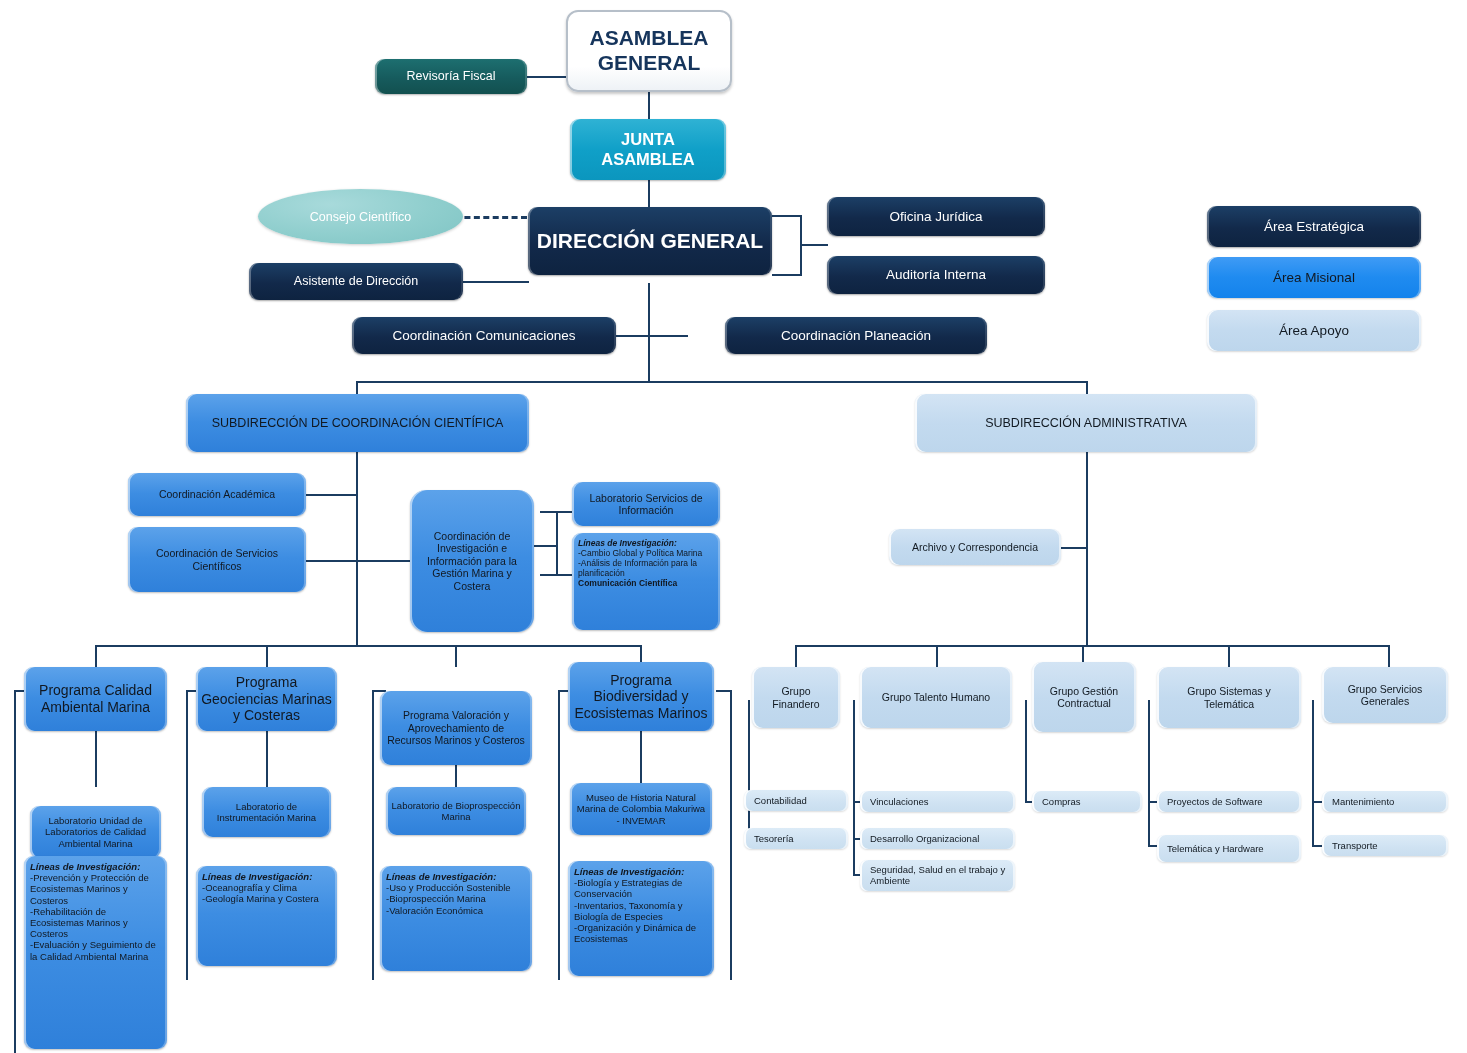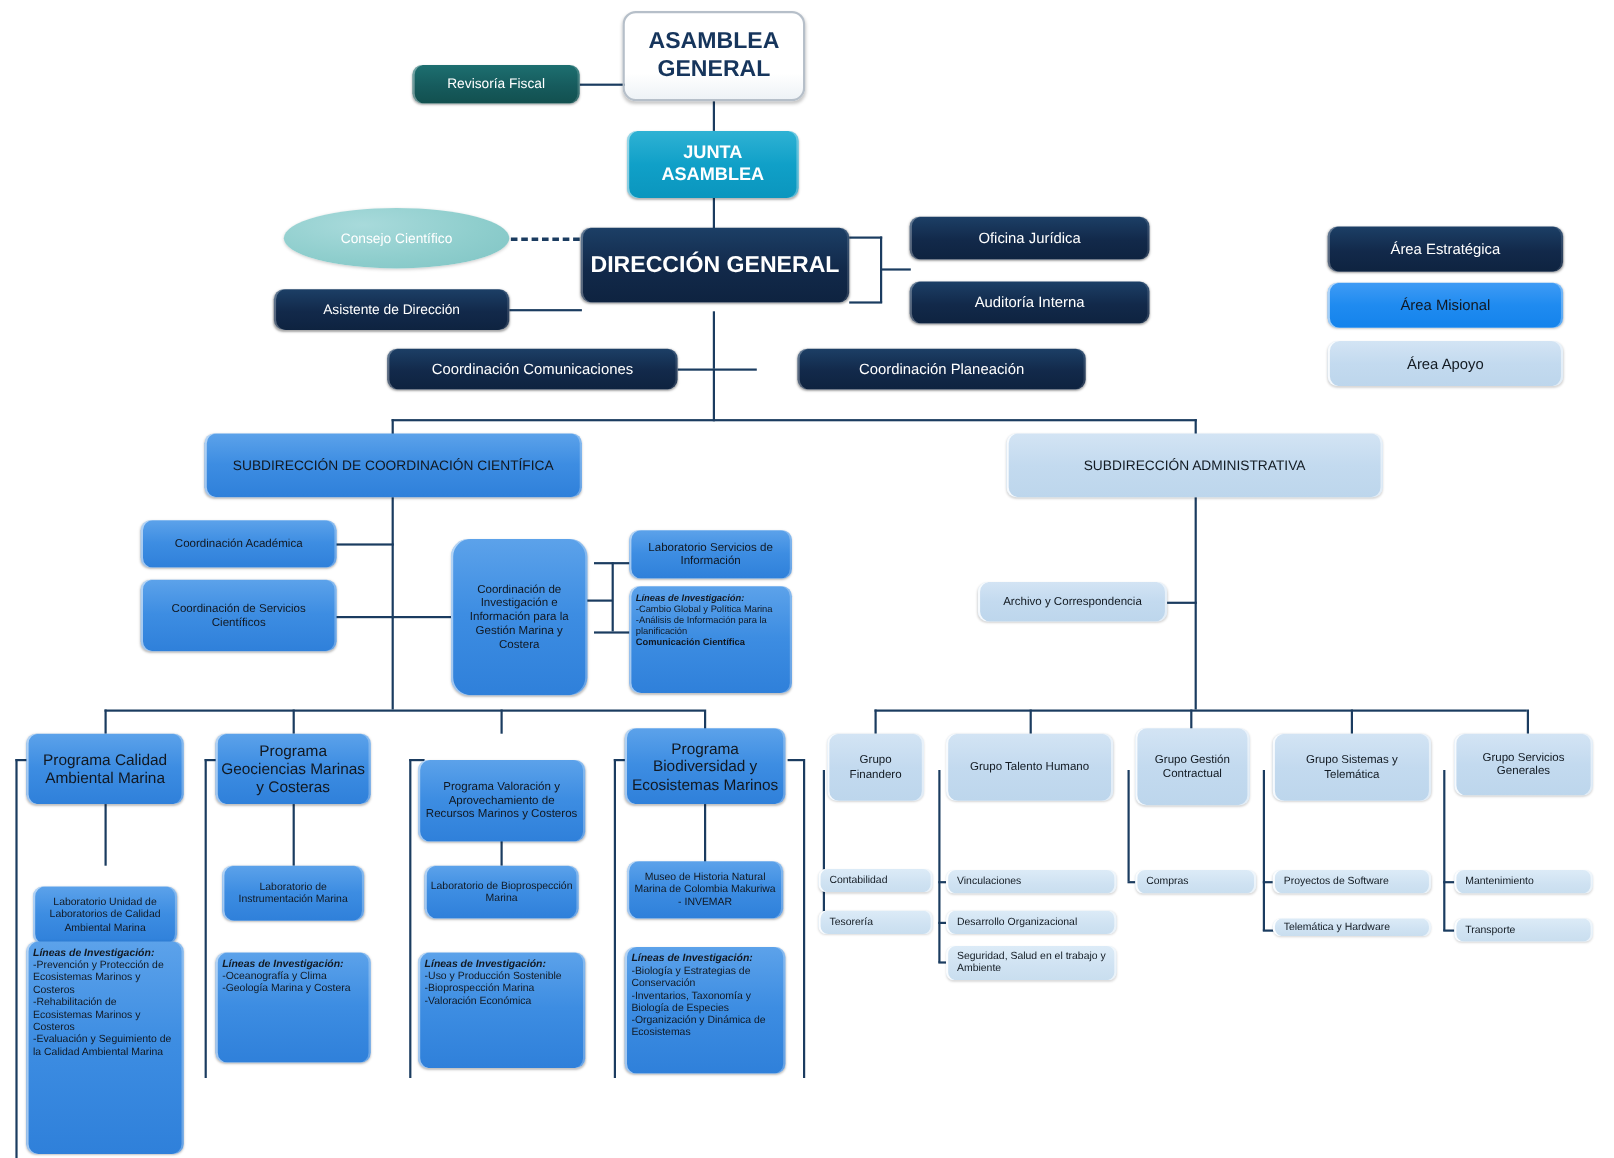--- a/index.html
+++ b/index.html
@@ -364,21 +364,21 @@
   <div class="node support-flat pill f9" style="left:1032px;top:791px;width:110px;height:21px;">
     <span class="t">Compras</span>
   </div>
 
   <div class="node support f10" style="left:1157px;top:667px;width:144px;height:61px;">
     <span class="t">Grupo Sistemas y Telemática</span>
   </div>
   <div class="node support-flat pill f9" style="left:1157px;top:791px;width:144px;height:21px;">
     <span class="t">Proyectos de Software</span>
   </div>
-  <div class="node support-flat pill f9" style="left:1157px;top:835px;width:144px;height:16px;">
+  <div class="node support-flat pill f9" style="left:1157px;top:835px;width:144px;height:27px;">
     <span class="t">Telemática y Hardware</span>
   </div>
 
   <div class="node support f10" style="left:1322px;top:667px;width:126px;height:56px;">
     <span class="t">Grupo Servicios Generales</span>
   </div>
   <div class="node support-flat pill f9" style="left:1322px;top:791px;width:126px;height:21px;">
     <span class="t">Mantenimiento</span>
   </div>
   <div class="node support-flat pill f9" style="left:1322px;top:835px;width:126px;height:21px;">

